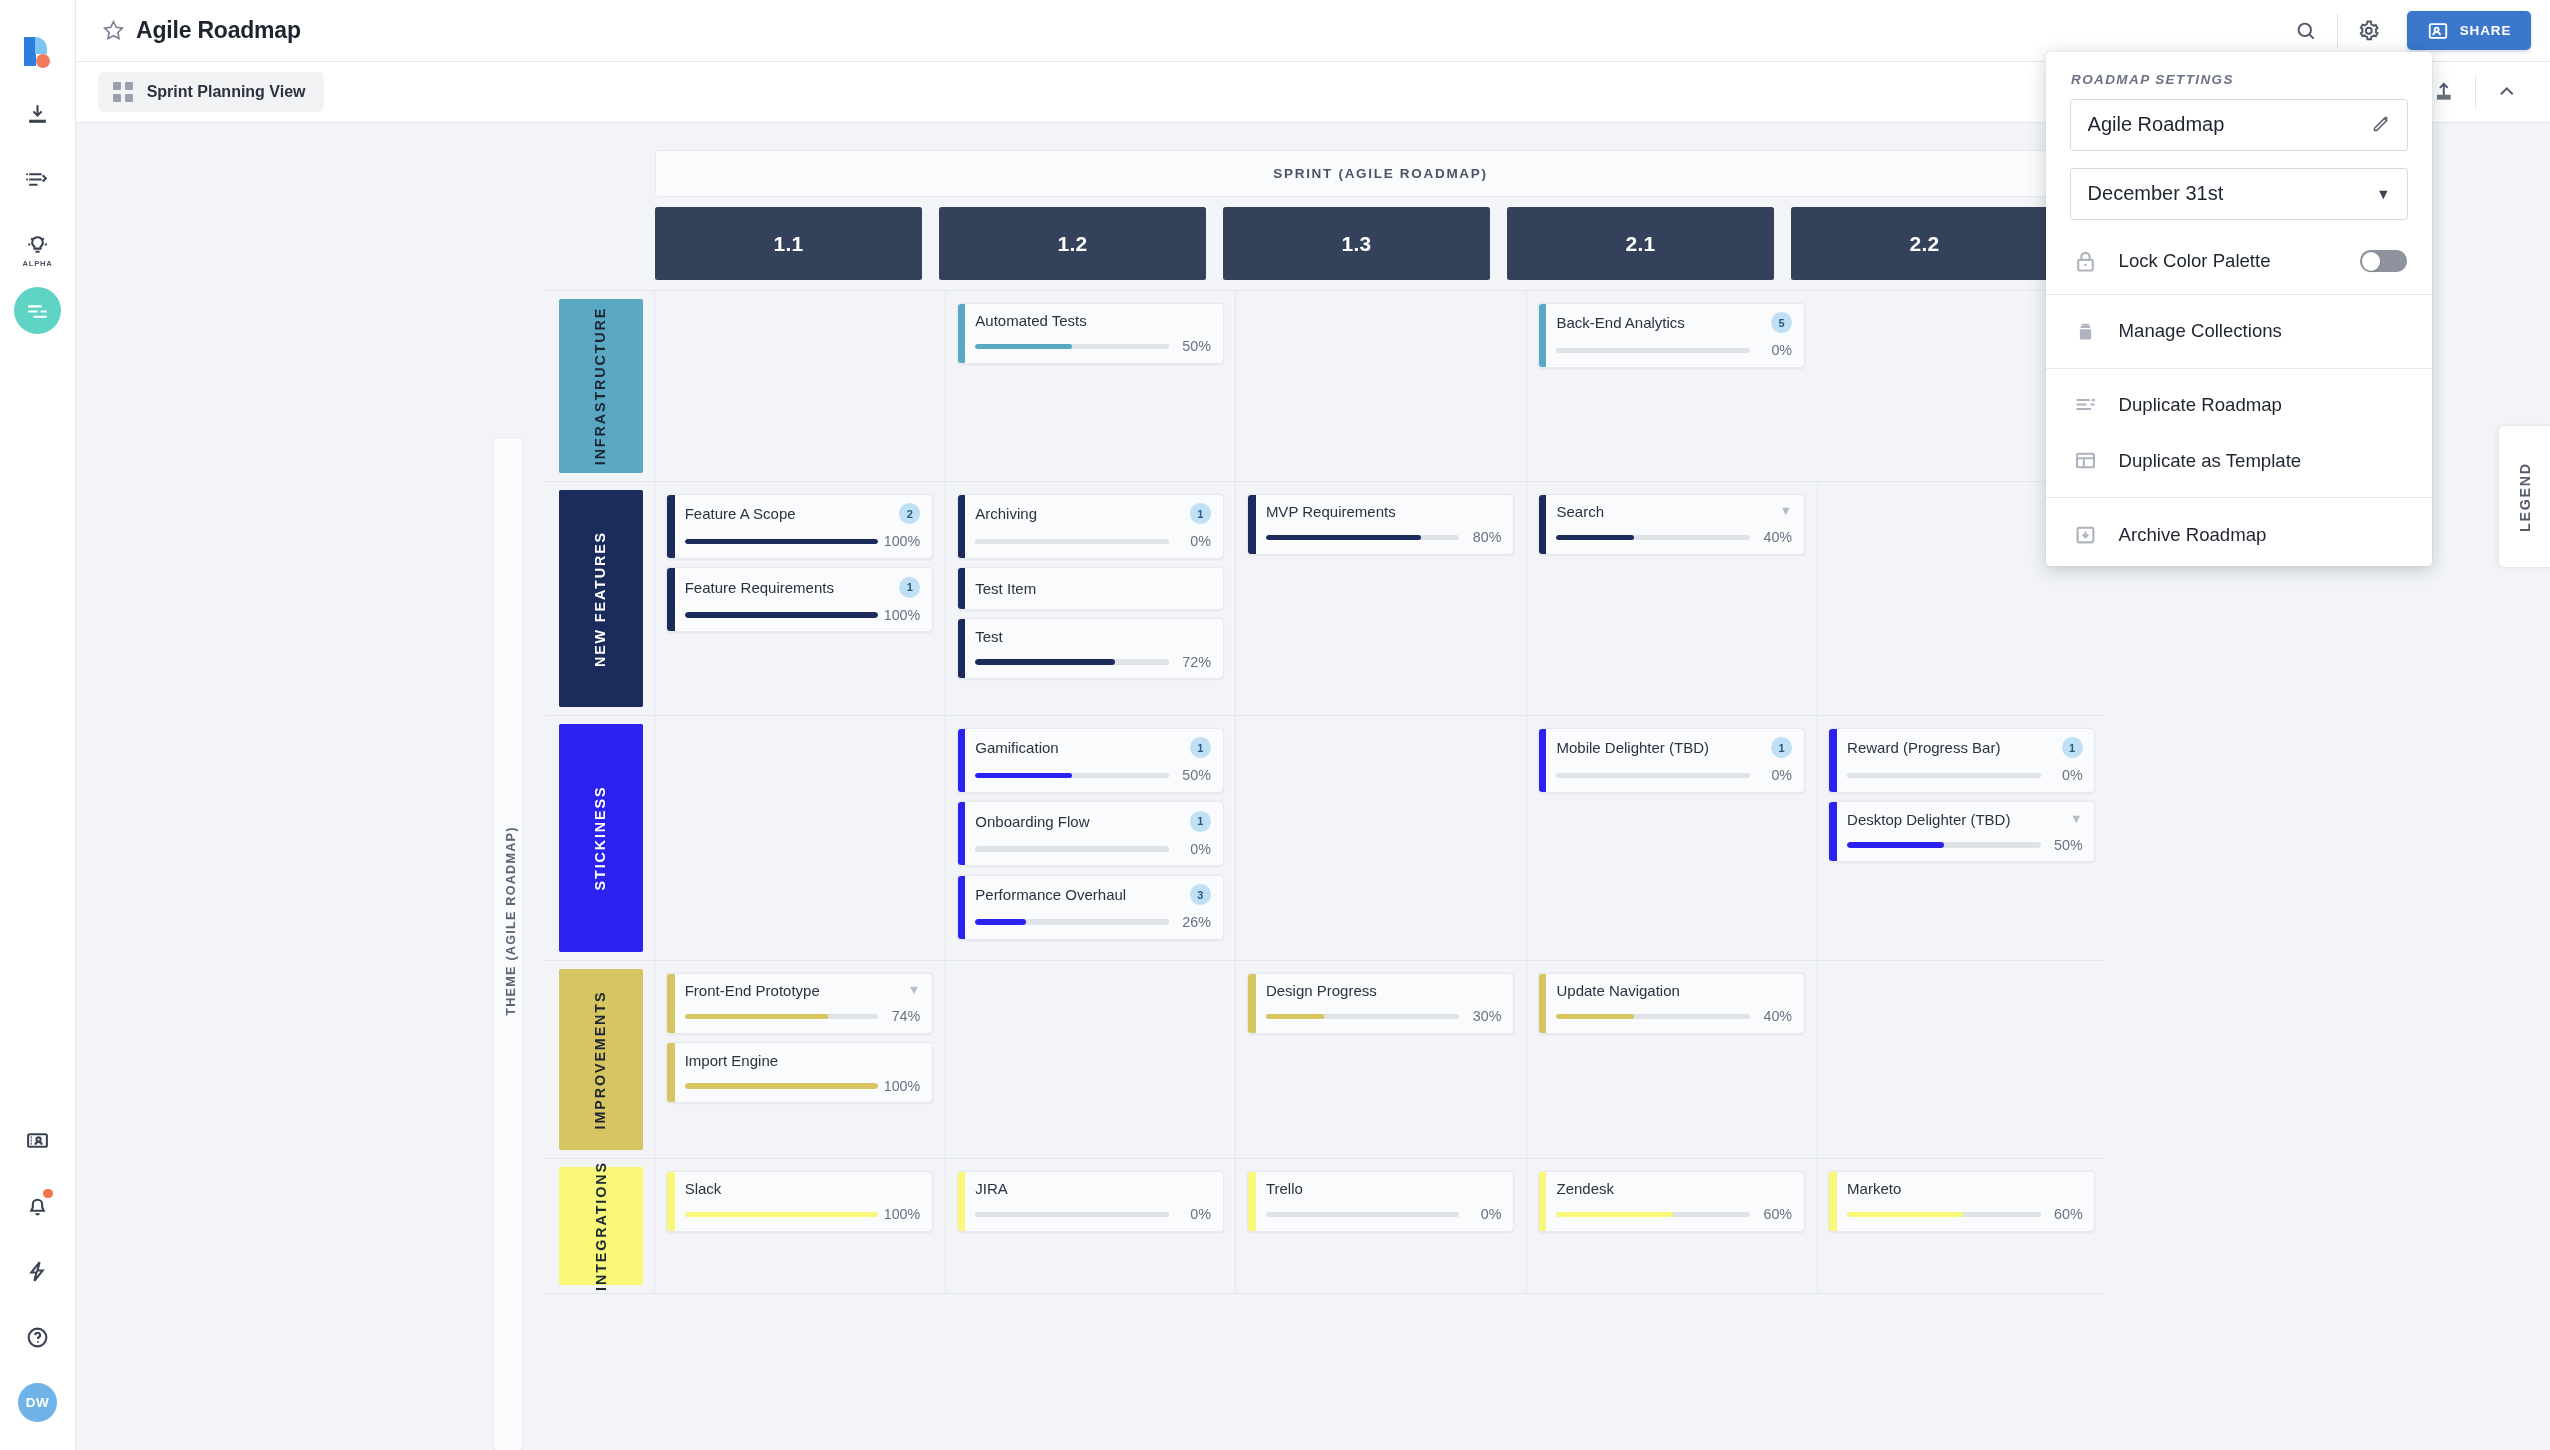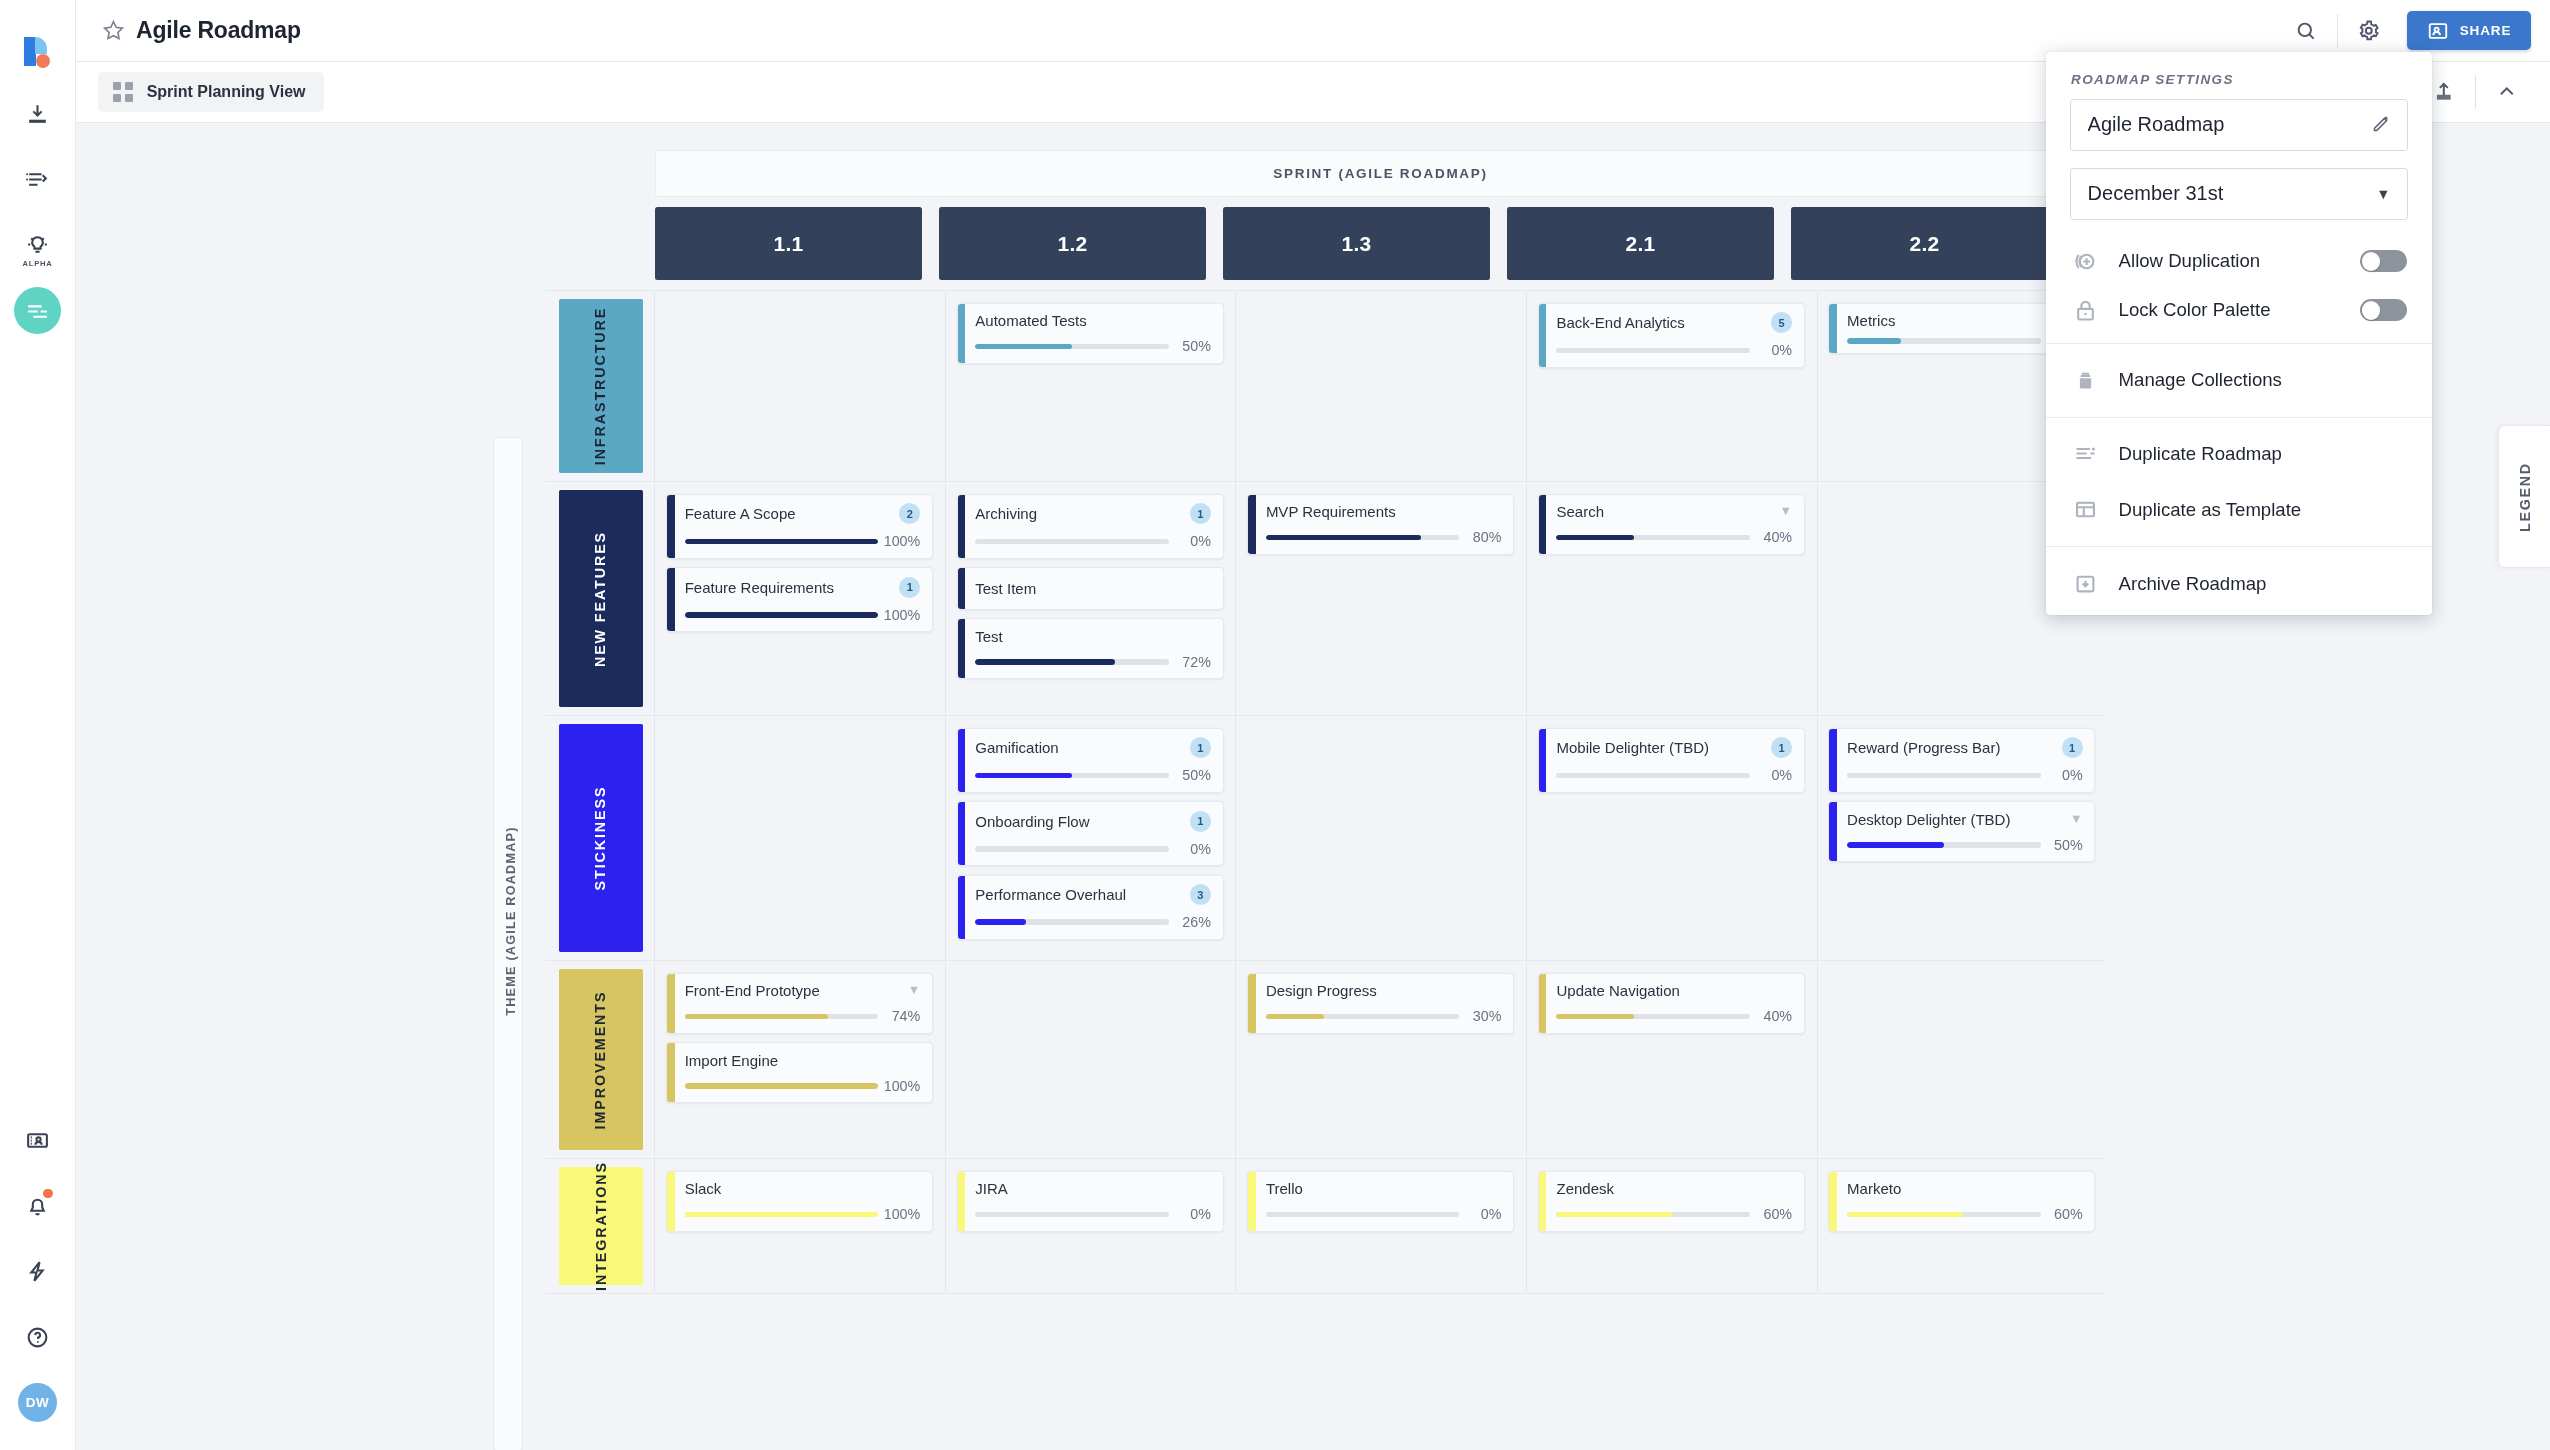--- a/index.html
+++ b/index.html
@@ -398,36 +398,20 @@
                       </div>
                       <div class="card-prog-row">
                         <div class="track">
                           <div class="fill" style="width: 0%; background: rgb(91, 168, 196);"></div>
                         </div>
                         <span class="pct">0%</span>
                       </div>
                     </div>
                   </div>
                 </div>
-                <div class="cell">
-                  <div class="card">
-                    <div class="card-stripe" style="background: rgb(91, 168, 196);"></div>
-                    <div class="card-body">
-                      <div class="card-title-row">
-                        <span class="card-title">Metrics</span>
-                      </div>
-                      <div class="card-prog-row">
-                        <div class="track">
-                          <div class="fill" style="width: 28%; background: rgb(91, 168, 196);"></div>
-                        </div>
-                        <span class="pct"></span>
-                      </div>
-                    </div>
-                  </div>
-                </div>
               </div>
             </div>
             <div class="row" style="min-height: 234px;">
               <div class="theme-chip">
                 <div class="chipbox" style="background: rgb(27, 44, 92);">
                   <span class="chiptxt" style="color: rgb(255, 255, 255);">NEW FEATURES</span>
                 </div>
               </div>
               <div class="cells">
                 <div class="cell">
@@ -826,34 +810,20 @@
               <path d="M16.2 4.4l2.6 2.6"></path>
             </svg>
         </span>
       </div>
 
       <div class="sp-select">
         <span>December 31st</span>
         <span class="caret">▼</span>
       </div>
 
-      <div class="sp-toggle-row">
-        <span class="sp-ico">
-          <svg viewBox="0 0 24 24">
-              <ellipse cx="13" cy="12" rx="6" ry="6"></ellipse>
-              <path d="M13 9v6M10 12h6"></path>
-              <path d="M8.5 7.2a7.2 7.2 0 0 0 0 9.6"></path>
-              <path d="M6 6.2a9.2 9.2 0 0 0 0 11.6"></path>
-            </svg>
-        </span>
-        <span class="sp-label">Allow Duplication</span>
-        <span class="toggle">
-            <i></i>
-          </span>
-      </div>
 
       <div class="sp-toggle-row">
         <span class="sp-ico">
           <svg viewBox="0 0 24 24">
               <rect x="5.5" y="10.5" width="13" height="9.5" rx="1.2"></rect>
               <path d="M8.3 10.5V8a3.7 3.7 0 0 1 7.4 0v2.5"></path>
               <circle cx="12" cy="15" r="1.1" fill="#aeb3be" stroke="none"></circle>
             </svg>
         </span>
         <span class="sp-label">Lock Color Palette</span>

